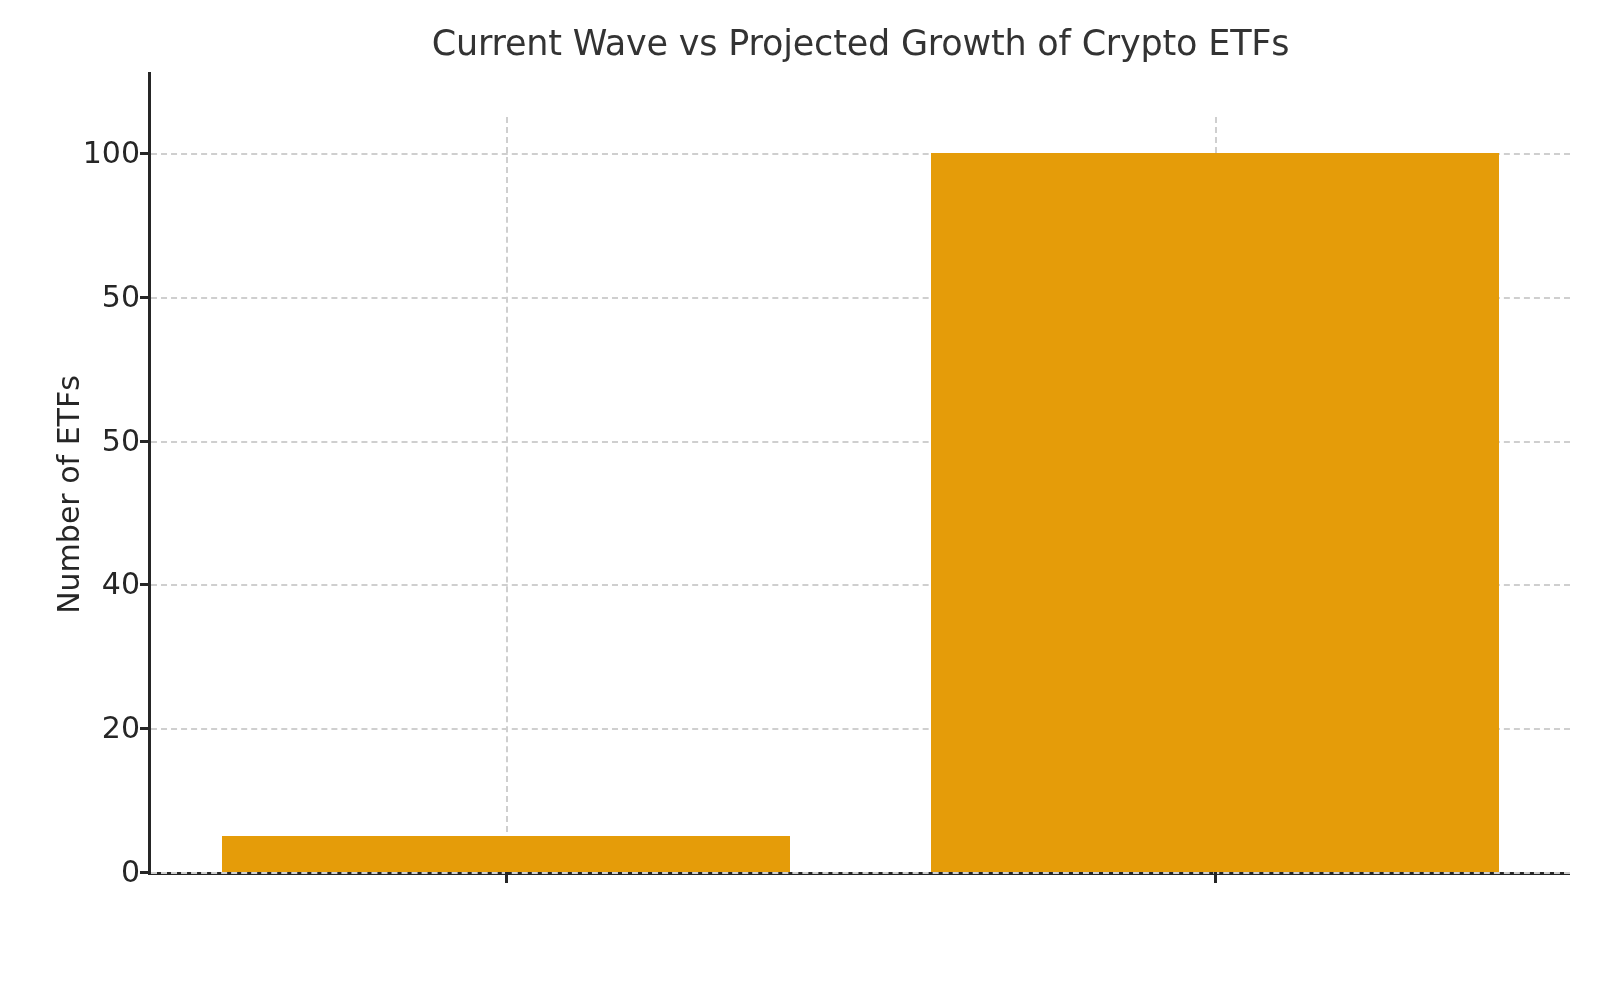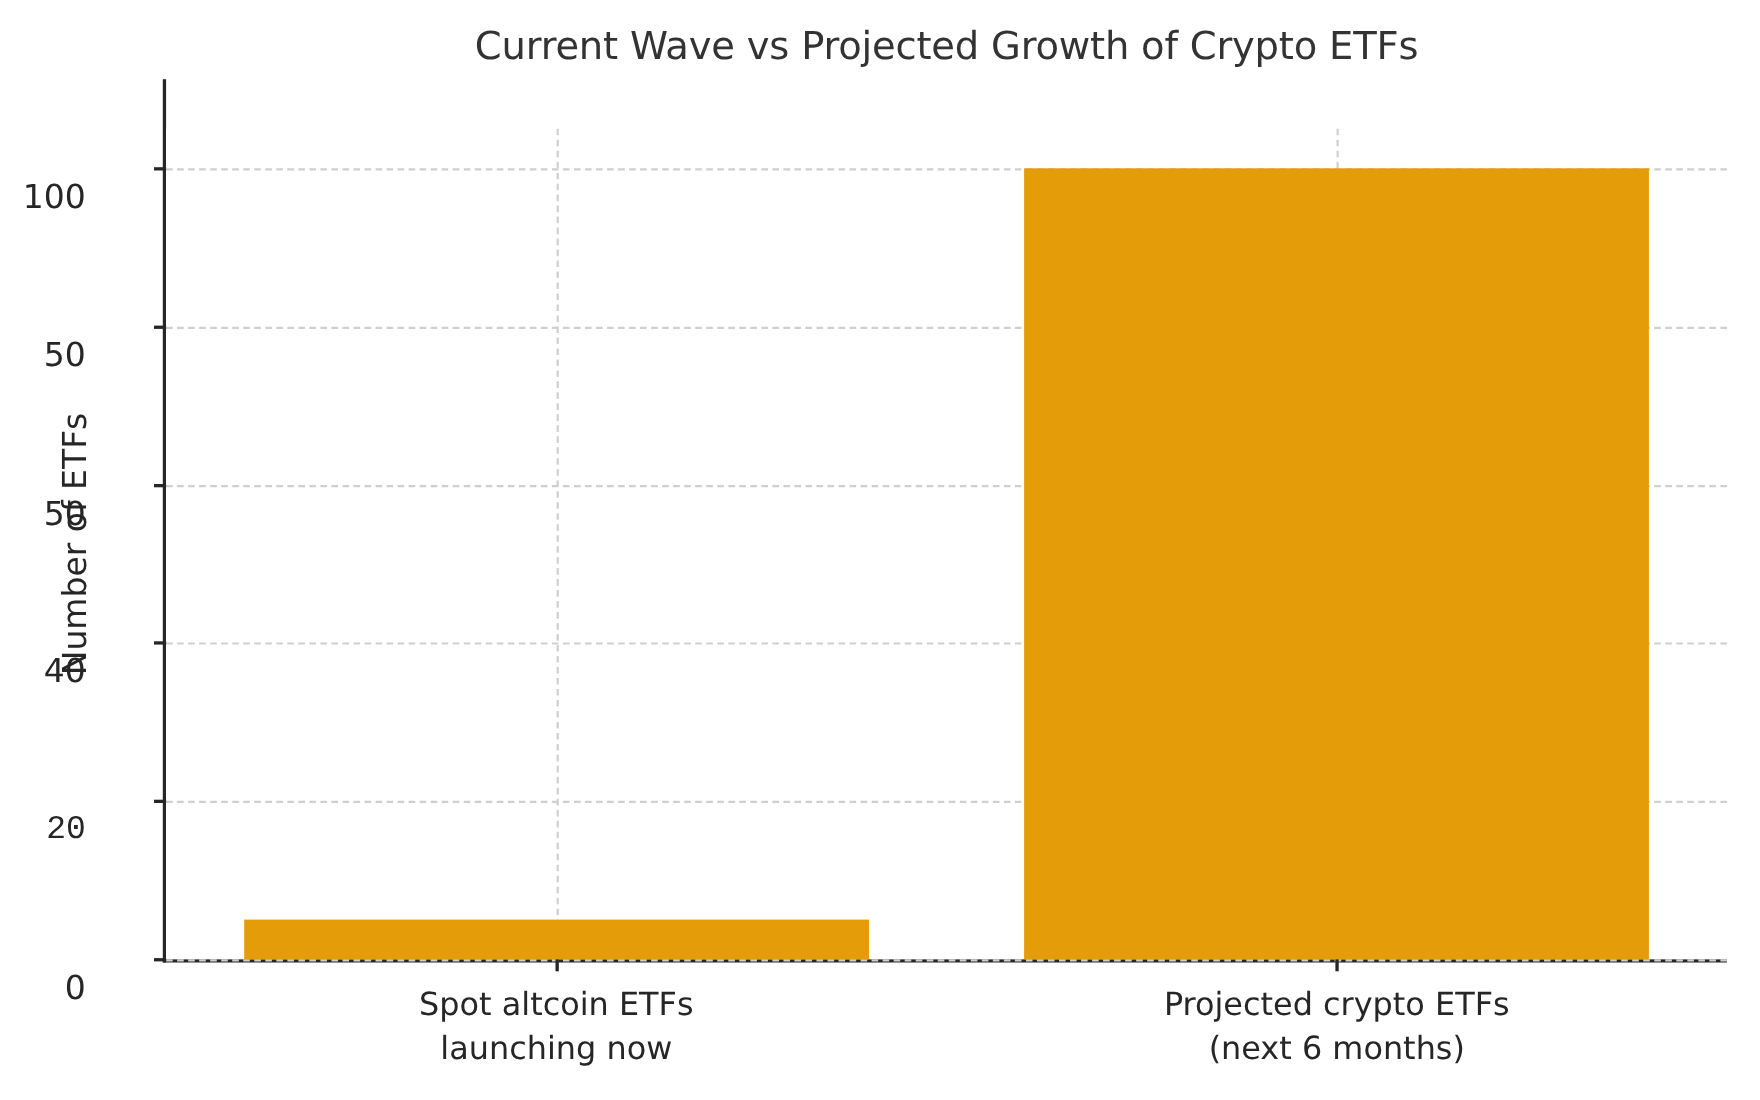--- a/index.html
+++ b/index.html
@@ -83,27 +83,26 @@
   
   .ytick-mark {
     position: absolute;
     width: 11px;
     height: 3px;
     background: #262626;
     left: -11px;
   }
   .ytick-label {
     position: absolute;
-    right: 1492px;
+    right: 1430px;
     text-align: center;
     font-size: 30px;
     line-height: 30px;
     color: #262626;
     white-space: nowrap;
-    margin-top: 27px;
   }
   .xtick-mark {
     position: absolute;
     top: 755px;
     width: 3px;
     height: 11px;
     background: #262626;
   }
   .xtick-label {
     position: absolute;
@@ -160,38 +159,34 @@
     <div id="ylabel">Number of ETFs</div>
   </div>
 
   <div id="plot-area">
 
   <div class="hgrid" style="top: 755px;"></div>
       <div class="ytick-mark" style="top: 754px;"></div>
       <div class="ytick-label" style="top: 740px;">0</div>
       <div class="hgrid" style="top: 611.19px;"></div>
       <div class="ytick-mark" style="top: 610.19px;"></div>
-      <div class="ytick-label" style="top: 596.19px; font-family: Liberation Mono, monospace;">20</div>
+      <div class="ytick-label" style="top: 596.19px;">20</div>
       <div class="hgrid" style="top: 467.381px;"></div>
       <div class="ytick-mark" style="top: 466.381px;"></div>
       <div class="ytick-label" style="top: 452.381px;">40</div>
       <div class="hgrid" style="top: 323.571px;"></div>
       <div class="ytick-mark" style="top: 322.571px;"></div>
       <div class="ytick-label" style="top: 308.571px;">50</div>
       <div class="hgrid" style="top: 179.762px;"></div>
       <div class="ytick-mark" style="top: 178.762px;"></div>
       <div class="ytick-label" style="top: 164.762px;">50</div>
       <div class="hgrid" style="top: 35.9524px;"></div>
       <div class="ytick-mark" style="top: 34.9524px;"></div>
       <div class="ytick-label" style="top: 20.9524px;">100</div>
       <div class="vgrid" style="left: 354.75px;"></div>
       <div class="xtick-mark" style="left: 353.75px;"></div>
-      <div class="xtick-label" style="left: 0px; width: 709.5px;">Spot altcoin ETFs
-launching now</div>
       <div class="bar" title="Spot altcoin ETFs launching now: 5" style="left: 70.95px; width: 567.6px; height: 35.9524px; background: rgb(229, 156, 9);"></div>
       <div class="vgrid" style="left: 1064.25px;"></div>
       <div class="xtick-mark" style="left: 1063.25px;"></div>
-      <div class="xtick-label" style="left: 709.5px; width: 709.5px;">Projected crypto ETFs
-(next 6 months)</div>
       <div class="bar" title="Projected crypto ETFs (next 6 months): 100" style="left: 780.45px; width: 567.6px; height: 719.048px; background: rgb(229, 156, 9);"></div>
     </div>
 
 </div>
 
 </body></html>

